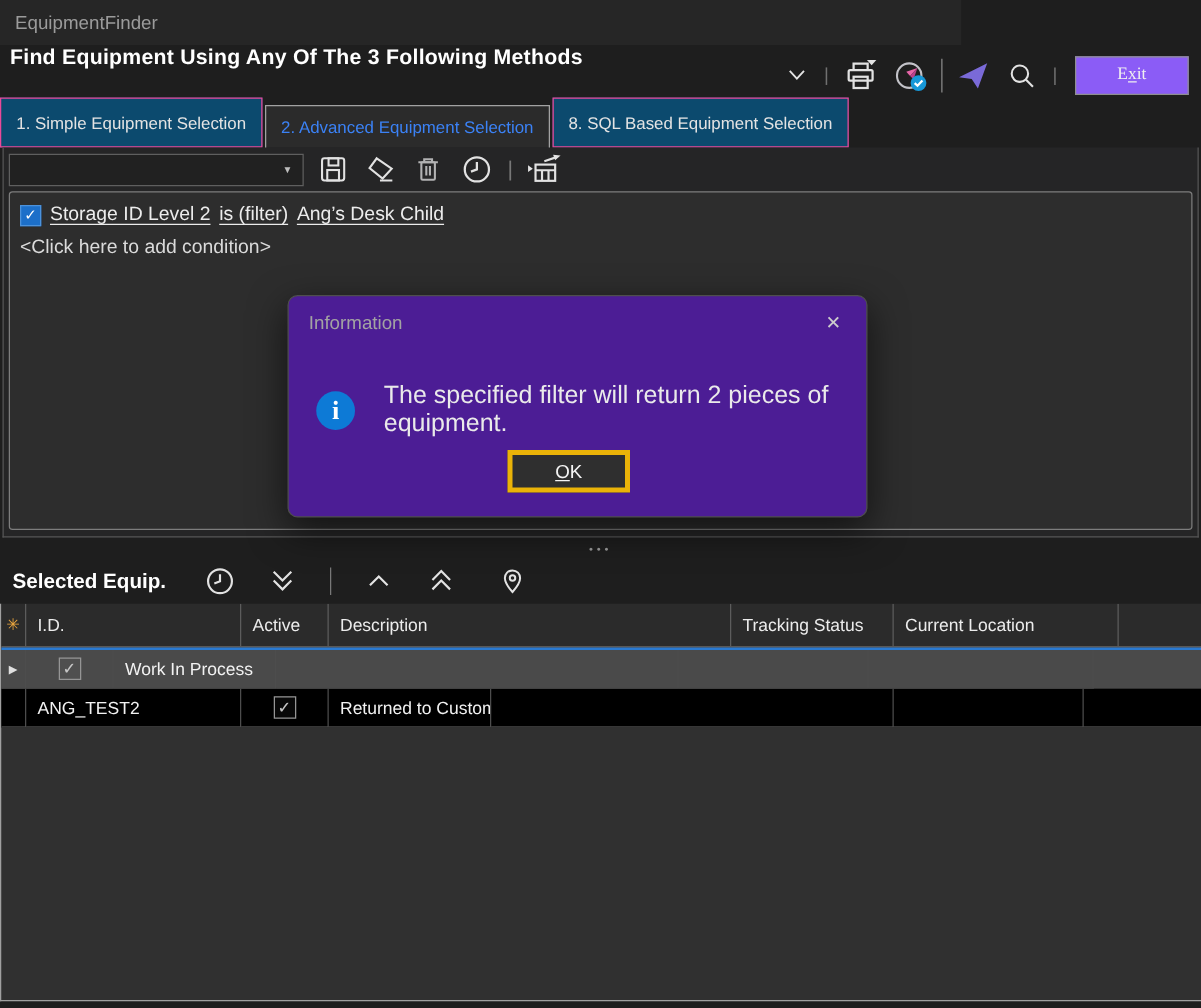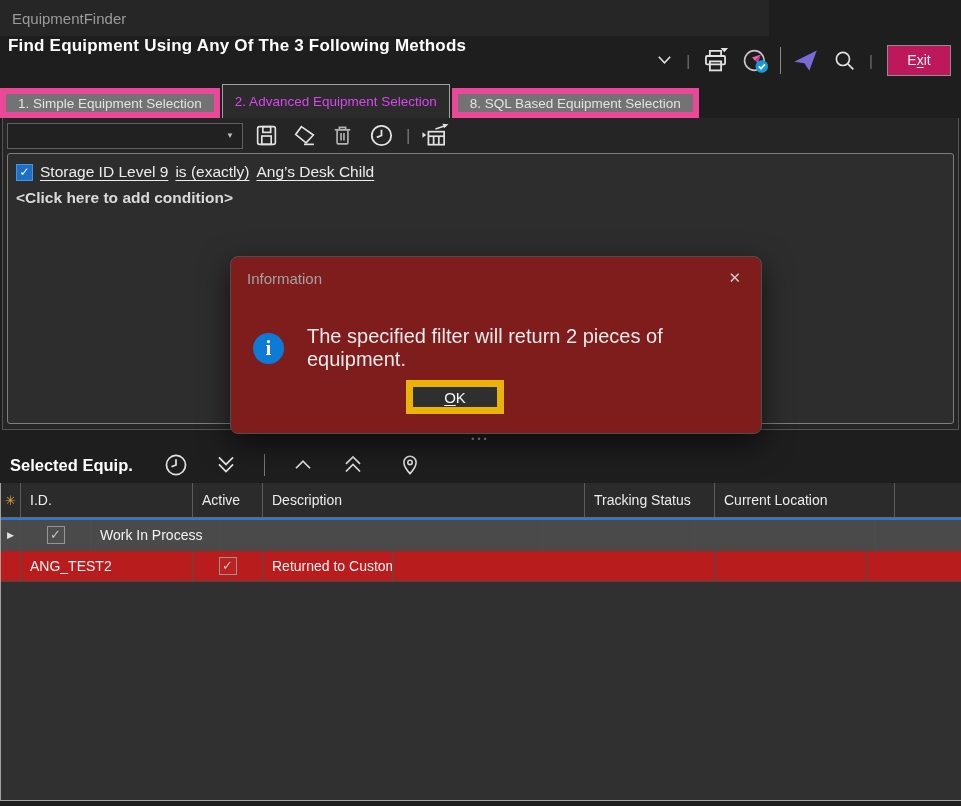--- a/index.html
+++ b/index.html
@@ -25,36 +25,36 @@
   .header-row {
     position: absolute; left: 0; top: 36px; width: 961px; height: 48px;
     display: flex; padding: 0 10px 0 8px;
   }
   .page-title { color: #ffffff; font-size: 17px; font-weight: bold; letter-spacing: .2px; }
   .header-icons { margin-left: auto; display: flex; align-items: center; gap: 9px; }
   .hsep { color: #707070; font-size: 15px; padding: 0 1px; }
   .vsep { width: 1px; height: 27px; background: #8a8a8a; }
   .icon-btn { background: none; border: none; padding: 2px; cursor: default; display: flex; align-items: center; }
   .exit-btn {
-    width: 64px; height: 31px; margin-left: 4px;
-    background: #be185d; border: 1px solid #8f8f8f;
-    color: #f0f0f0; font-size: 14px; font-family: Liberation Sans, sans-serif;
+    width: 91px; height: 31px; margin-left: 4px;
+    background: #8b5cf6; border: 1px solid #8f8f8f;
+    color: #f0f0f0; font-size: 14px; font-family: Liberation Serif, serif;
   }
   .exit-btn .u { text-decoration: underline; text-underline-offset: 2px; }
 
   
   .tabbar { position: absolute; left: 0; top: 84px; width: 961px; height: 34px; display: flex; align-items: flex-end; }
   .tab {
-    height: 30px; background: #737373; border: 6px solid #ec4899;
+    height: 40px; background: #0c4a6e; border: 1px solid #ec4899;
     color: #e3e3e3; font-size: 13.5px; display: flex; align-items: center;
     padding: 0 12px; margin-right: 2px; white-space: nowrap;
   }
   .tab.active {
     height: 34px; background: #2b2b2b; border: 1px solid #a2a2a2; border-bottom: none;
-    color: #d946ef; position: relative; z-index: 2;
+    color: #3b82f6; position: relative; z-index: 2;
   }
 
   
   .tab-page {
     position: absolute; left: 2px; top: 118px; width: 957px; height: 312px;
     background: #252526; border: 1px solid #555555; border-top: none;
     display: flex; flex-direction: column;
   }
   .toolbar { height: 35px; display: flex; align-items: center; padding: 0 4px; gap: 9px; }
   .combo {
@@ -68,21 +68,21 @@
   .filter-panel {
     flex: 1; margin: 0 4px 5px 4px; background: #2d2d2d;
     border: 1px solid #7d7d7d; border-radius: 3px; padding: 9px 8px; overflow: hidden;
   }
   .cond-line { display: flex; align-items: center; font-size: 15.5px; color: #ececec; }
   .cond-check {
     width: 17px; height: 17px; background: #1c6fc9; border: 1px solid #4b92dc;
     color: #ffffff; font-size: 12px; line-height: 15px; text-align: center; margin-right: 7px;
   }
   .cond-link { text-decoration: underline; text-underline-offset: 3px; margin-right: 7px; white-space: nowrap; }
-  .add-cond { margin-top: 8px; font-size: 15.5px; color: #dadada; font-weight: bold; }
+  .add-cond { margin-top: 8px; font-size: 15.5px; color: #dadada; }
 
   
   .splitter {
     position: absolute; left: 0; top: 430px; width: 961px; height: 17px;
     display: flex; align-items: center; justify-content: center;
   }
   .splitter-dots { color: #9a9a9a; font-size: 9px; letter-spacing: 3px; line-height: 6px; }
 
   
   .section-header {
@@ -99,21 +99,21 @@
     overflow: hidden;
   }
   .grid-header { display: flex; height: 35px; background: #2b2b2b; border-bottom: 1px solid #6a6a6a; }
   .gh-cell {
     display: flex; align-items: center; padding-left: 9px; font-size: 14px; color: #ececec;
     border-right: 1px solid #5c5c5c; flex: none; white-space: nowrap; overflow: hidden;
   }
   .row-indicator { height: 2px; background: #2a7ad2; }
   .grid-row { display: flex; height: 31px; }
   .grid-row.selected { background: #4a4a4a; }
-  .grid-row.normal  { background: #b91c1c; }
+  .grid-row.normal  { background: #000000; }
   .g-cell {
     display: flex; align-items: center; padding-left: 9px; font-size: 14px; color: #f2f2f2;
     border-right: 1px solid #4d4d4d; border-bottom: 1px solid #484848;
     flex: none; white-space: nowrap; overflow: hidden;
   }
   .g-cell.center { justify-content: center; padding-left: 0; }
   .c0 { width: 20px; padding-left: 0; justify-content: center; }
   .c1 { width: 172px; }
   .c2 { width: 70px; }
   .c3 { width: 130px; }
@@ -122,37 +122,37 @@
   .c6 { width: 180px; }
   .star { color: #e7a33d; font-size: 13px; }
   .row-marker { color: #e0e0e0; font-size: 9px; }
   .row-check {
     width: 18px; height: 18px; border: 1px solid #959595; background: rgba(255,255,255,0.03);
     color: #c6c6c6; font-size: 13px; line-height: 16px; text-align: center;
   }
 
   
   .dialog {
-    position: absolute; left: 230px; top: 256px; width: 532px; height: 178px;
-    background: #7f1d1d; border: 1px solid #4e4e4e; border-radius: 8px;
+    position: absolute; left: 230px; top: 236px; width: 464px; height: 178px;
+    background: #4c1d95; border: 1px solid #4e4e4e; border-radius: 8px;
     box-shadow: 0 10px 30px rgba(0,0,0,0.6); z-index: 10;
   }
   .dialog-titlebar { display: flex; align-items: center; padding: 10px 16px 0 16px; }
   .dialog-title { color: #a3a3a3; font-size: 15px; }
   .dialog-close { margin-left: auto; background: none; border: none; color: #cccccc; font-size: 15px; font-family: inherit; padding: 2px 4px; }
   .dialog-body { display: flex; align-items: center; padding: 36px 20px 0 22px; gap: 23px; }
   .info-icon {
     width: 31px; height: 31px; border-radius: 50%; background: #0d7ad6; flex: none;
     color: #ffffff; font-family: "Liberation Serif", serif; font-weight: bold; font-size: 21px;
     display: flex; align-items: center; justify-content: center; line-height: 1;
   }
   .dialog-message { color: #eaeaea; font-size: 20px; }
   .ok-btn {
     position: absolute; left: 175px; top: 123px; width: 98px; height: 34px;
-    background: #2f2f2f; border: 7px solid #eab308; color: #f5f5f5; font-size: 15px; font-family: inherit;
+    background: #2f2f2f; border: 4px solid #eab308; color: #f5f5f5; font-size: 15px; font-family: inherit;
   }
   .ok-btn .u { text-decoration: underline; text-underline-offset: 2px; }
 </style>
 </head>
 <body>
 
 <div class="titlebar">
   <span class="titlebar-text">EquipmentFinder</span>
 </div>
 
@@ -249,22 +249,22 @@
         <line class="icon-stroke" x1="16.1" y1="12.2" x2="16.1" y2="20"></line>
         <line class="icon-stroke" x1="13" y1="5.5" x2="22" y2="2.5"></line>
         <polygon points="19.5,0.8 25,1.2 21,4.8" fill="#e2e2e2"></polygon>
       </svg>
     </button>
   </div>
 
   <div class="filter-panel">
     <div class="cond-line">
       <span class="cond-check">✓</span>
-      <span class="cond-link">Storage ID Level 9</span>
-      <span class="cond-link">is (exactly)</span>
+      <span class="cond-link">Storage ID Level 2</span>
+      <span class="cond-link">is (filter)</span>
       <span class="cond-link">Ang’s Desk Child</span>
     </div>
     <div class="add-cond">&lt;Click here to add condition&gt;</div>
   </div>
 </div>
 
 <div class="splitter">
   <span class="splitter-dots">•••</span>
 </div>
 

